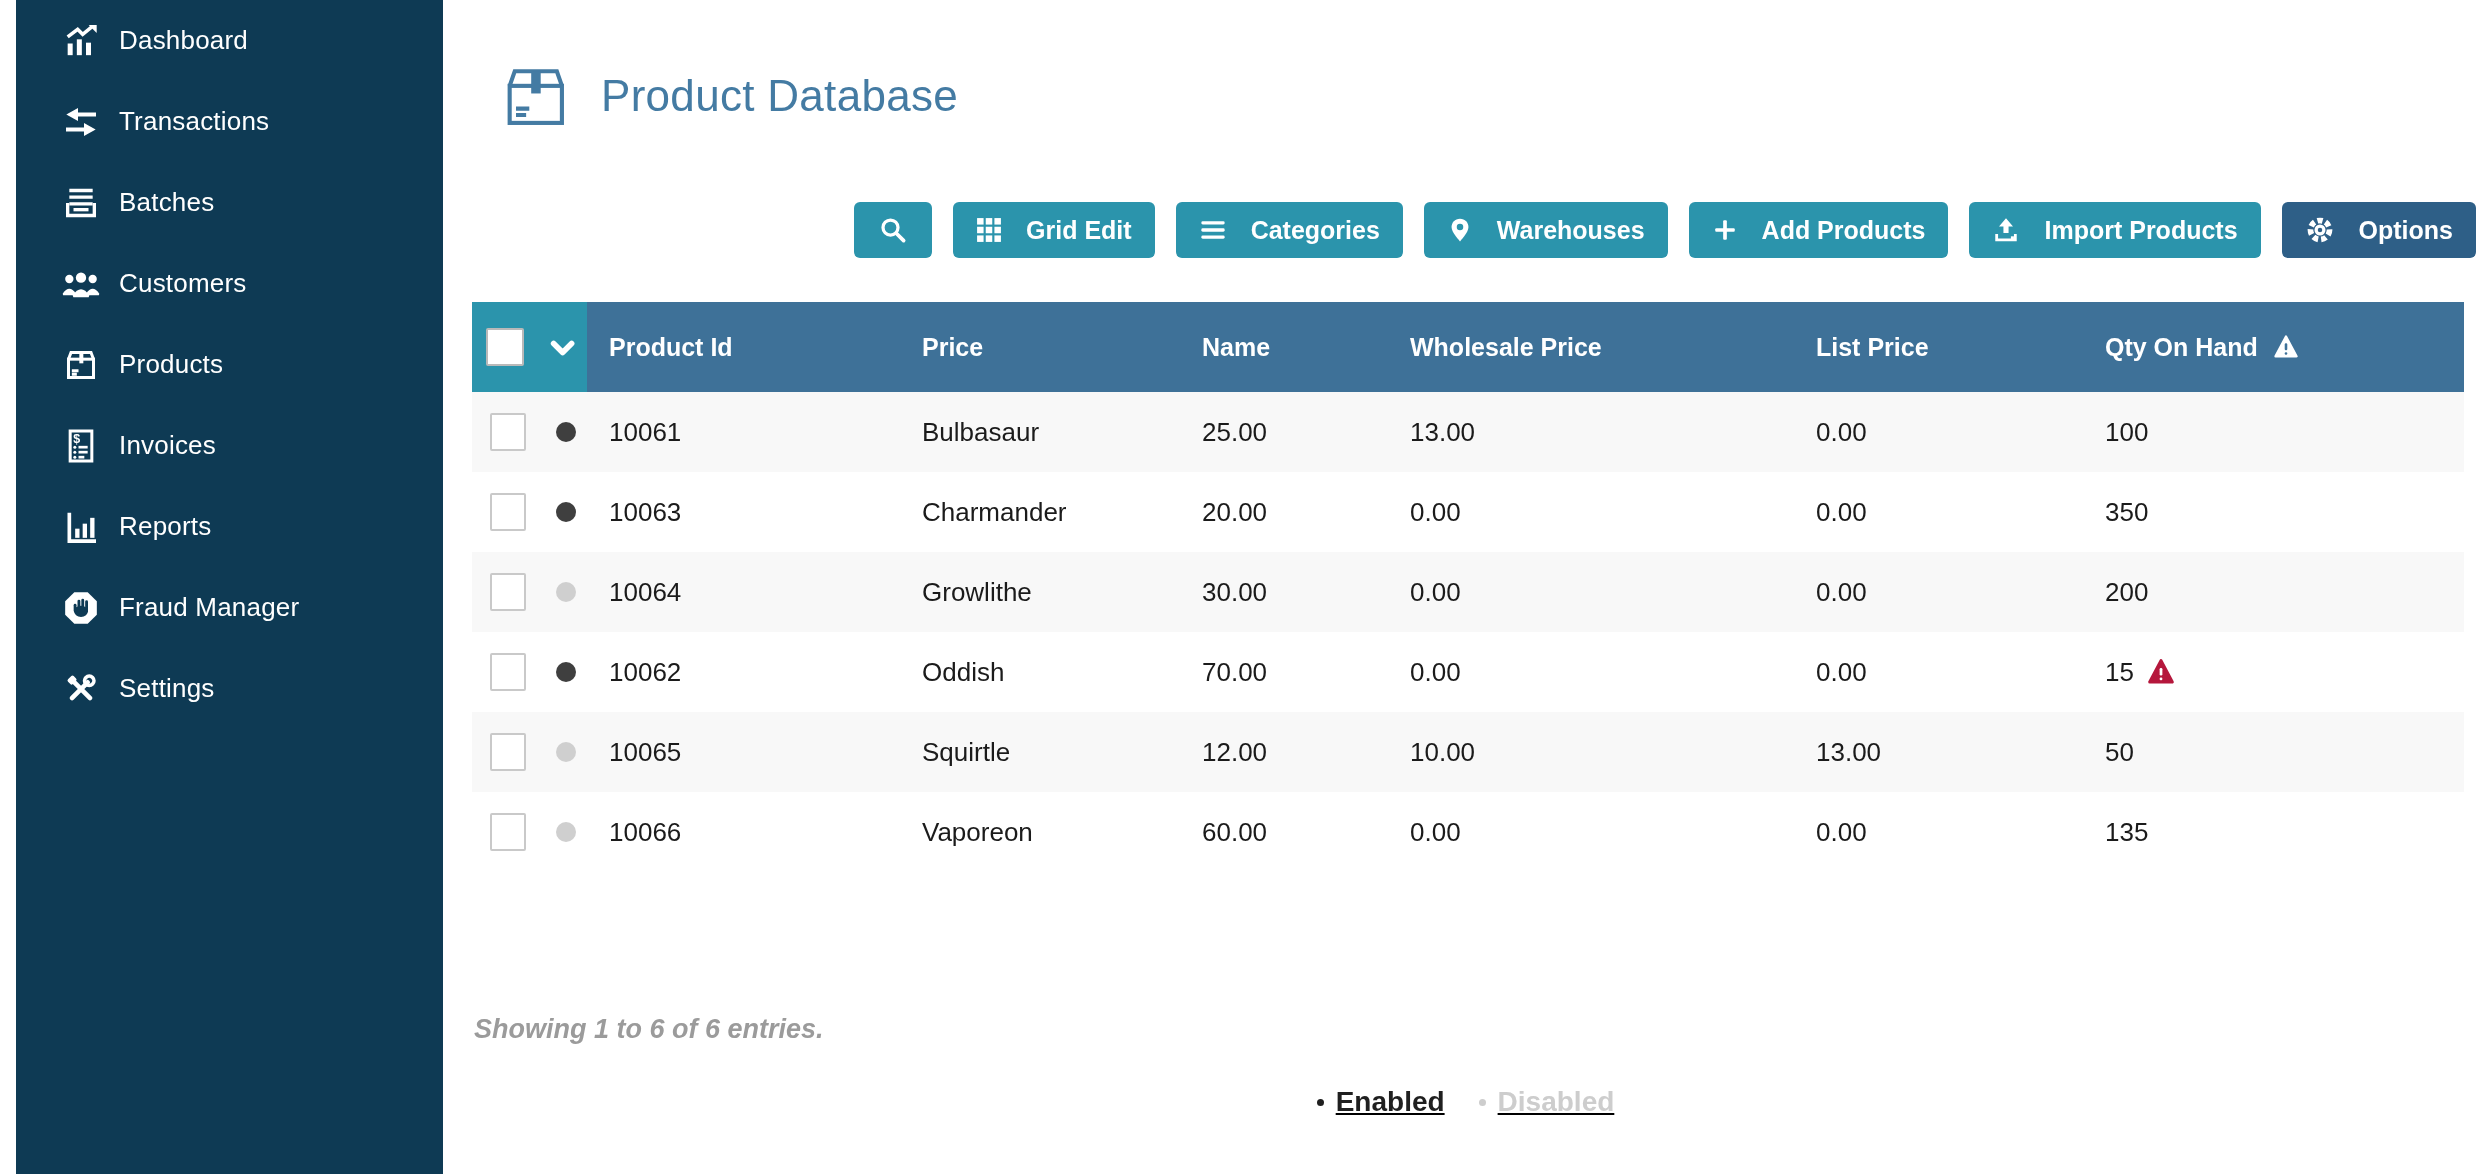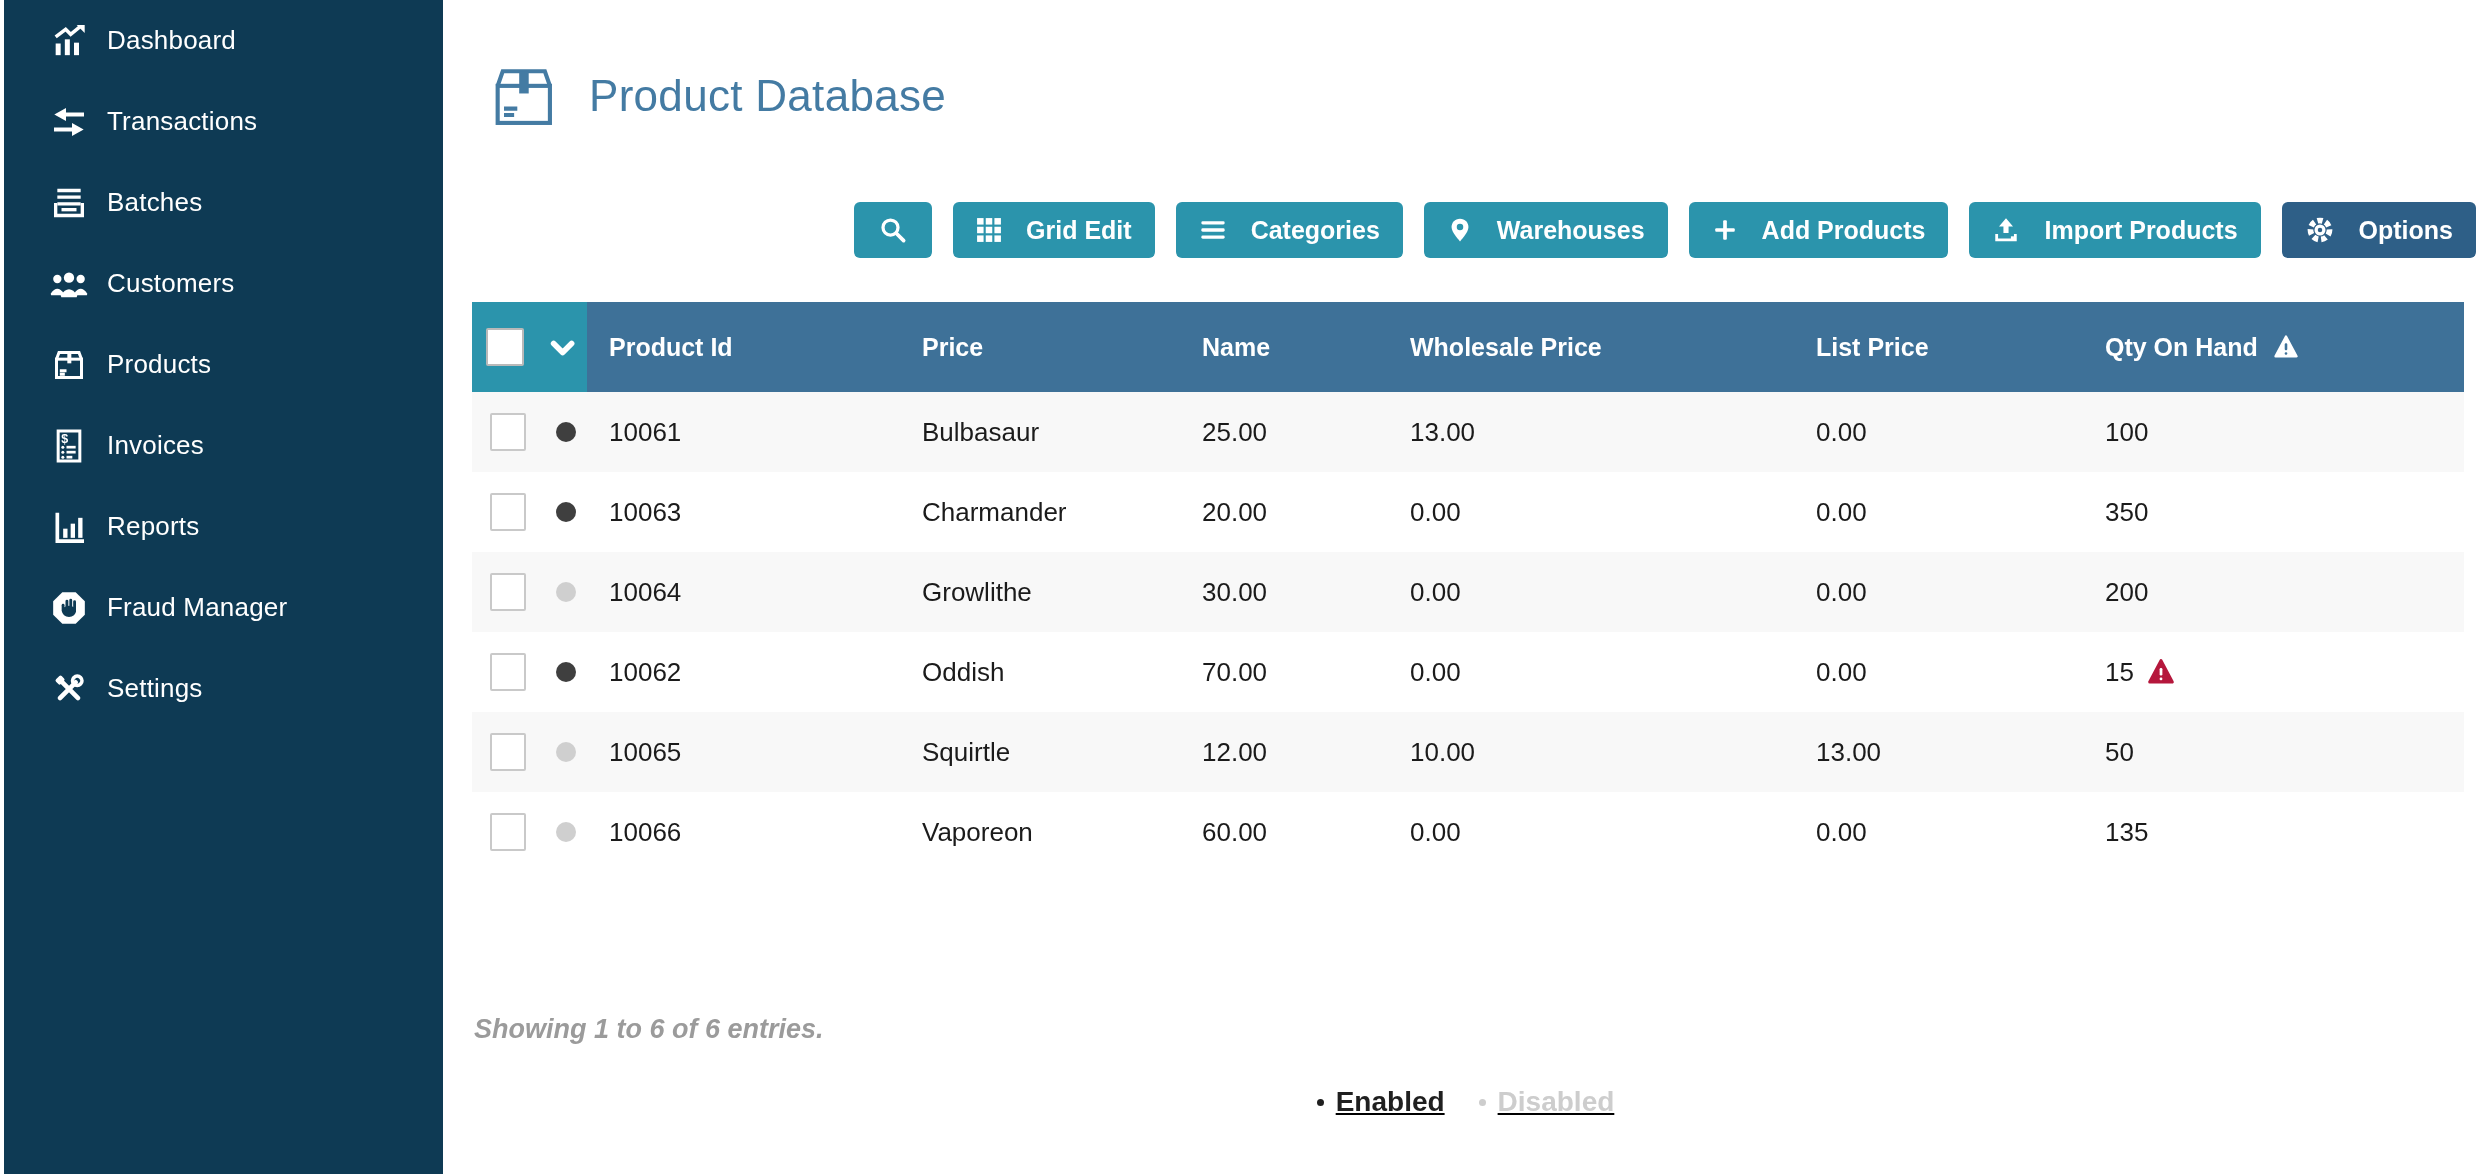--- a/index.html
+++ b/index.html
@@ -13,34 +13,34 @@
     --c-dotoff:#cfcfcf;
     --c-collapse:#3c7094;
     --c-stripe:#f8f8f8;
   }
   *{box-sizing:border-box;margin:0;padding:0;}
   html,body{background:#fff;}
   body{font-family:"Liberation Sans","DejaVu Sans",sans-serif;}
   .screen{position:relative;width:2488px;height:1174px;overflow:hidden;background:#fff;}
 
   
-  .sidebar{position:absolute;left:4px;top:0;width:503px;height:1174px;background:var(--c-sidebar);}
+  .sidebar{position:absolute;left:16px;top:0;width:503px;height:1174px;background:var(--c-sidebar);}
   .nav-item{display:flex;align-items:center;height:81px;padding-left:44px;padding-right:33px;cursor:pointer;color:#fff;}
   .nav-ic{width:42px;height:42px;flex:0 0 42px;display:flex;align-items:center;justify-content:center;}
   .nav-ic svg{width:40px;height:40px;}
   .nav-label{margin-left:17px;font-size:26px;font-weight:500;letter-spacing:.2px;color:#fff;flex:1 1 auto;white-space:nowrap;}
   .expand-box{width:27px;height:27px;flex:0 0 27px;}
   .expand-box svg{width:27px;height:27px;display:block;}
   .collapse-btn{position:absolute;right:0;top:737px;width:60px;height:60px;background:var(--c-collapse);border-radius:12px 0 0 12px;display:flex;align-items:center;justify-content:center;cursor:pointer;}
   .collapse-btn svg{width:42px;height:42px;}
 
   
   .main{position:absolute;left:443px;top:0;width:2045px;height:1174px;background:#fff;}
 
-  .title-row{position:absolute;left:42px;top:58px;display:flex;align-items:center;}
+  .title-row{position:absolute;left:54px;top:58px;display:flex;align-items:center;}
   .title-ic{width:76px;height:76px;}
   .title-ic svg{width:76px;height:76px;}
   .page-title{margin-left:28px;font-size:44px;font-weight:400;color:var(--c-title);letter-spacing:.3px;}
 
   .toolbar{position:absolute;top:202px;right:12px;display:flex;align-items:center;gap:21px;}
   .btn{height:56px;display:inline-flex;align-items:center;gap:24px;padding:0 23px;border:none;border-radius:6px;background:var(--c-teal);color:#fff;font-family:inherit;font-size:25px;font-weight:600;cursor:pointer;white-space:nowrap;}
   .btn svg{display:block;}
   .btn-search{width:78px;justify-content:center;padding:0;}
   .btn-options{background:var(--c-options);}
 

